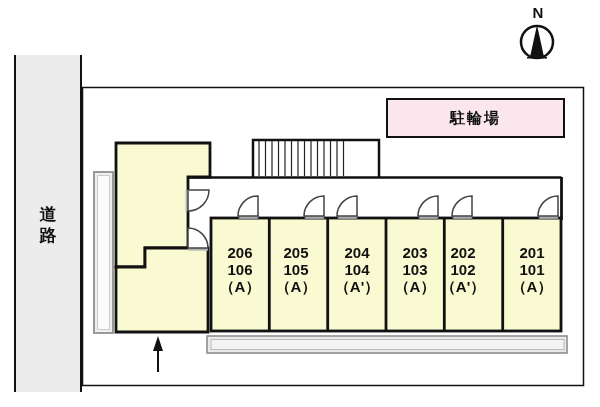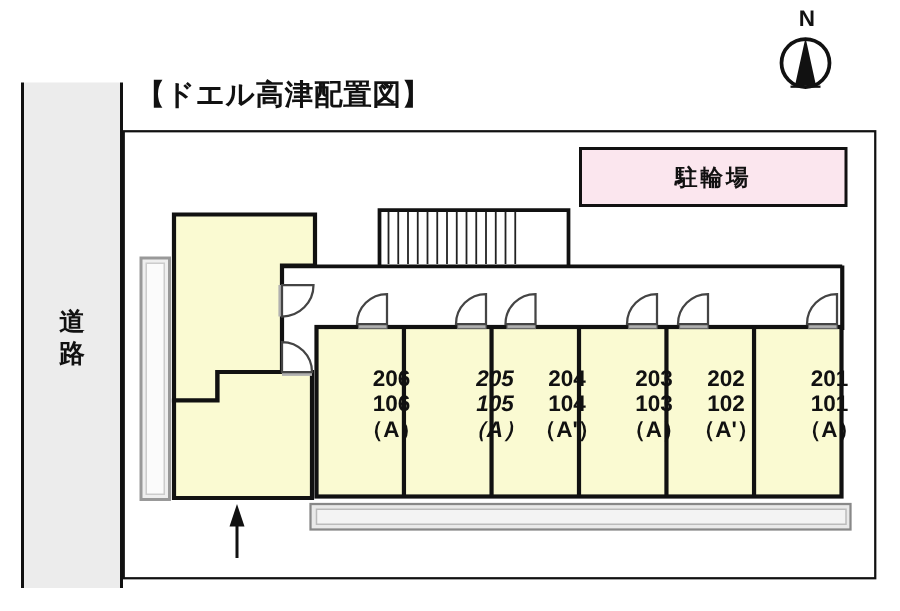--- a/index.html
+++ b/index.html
@@ -8,22 +8,22 @@
     font-family:"Liberation Sans","DejaVu Sans",sans-serif;color:#111;
   }
   #plan-svg{position:absolute;left:0;top:0;z-index:1;}
   .lbl{position:absolute;z-index:2;font-weight:bold;white-space:pre-line;color:#111;}
   #title-label{left:91px;top:50px;font-size:19px;letter-spacing:0.5px;}
   #north-label{left:528px;top:4px;width:20px;font-size:15px;text-align:center;}
   #road-label{left:29px;top:204px;width:38px;font-size:17px;line-height:21px;text-align:center;}
   #bike-label{left:387px;top:99px;width:177px;height:38px;display:flex;align-items:center;justify-content:center;font-size:15px;letter-spacing:2px;}
   #room208-label{left:118px;top:179px;width:88px;font-size:15px;line-height:18px;text-align:center;}
   #room207-label{left:118px;top:278px;width:88px;font-size:15px;line-height:18px;text-align:center;}
-  .unit-label{top:244px;width:58px;font-size:15px;line-height:17px;text-align:center;margin-left:21px;}
-  #unit-0{left:211px;} #unit-1{left:280px;font-style:italic;} #unit-2{left:328px;}
+  .unit-label{top:244px;width:58px;font-size:15px;line-height:17px;text-align:center;}
+  #unit-0{left:211px;} #unit-1{left:267px;} #unit-2{left:328px;}
   #unit-3{left:386px;} #unit-4{left:434px;} #unit-5{left:503px;}
   #note-label{left:110px;top:364px;font-size:13.5px;}
 </style>
 </head>
 <body>
 
 <div id="canvas">
 
   <svg id="plan-svg" width="600" height="407" viewBox="0 0 600 407">
 
@@ -122,21 +122,20 @@
       <polygon points="158,336 153,351 163,351" fill="#111"></polygon>
     </g>
 
     <g>
       <circle cx="537" cy="42" r="16" fill="#fff" stroke="#111" stroke-width="2.5"></circle>
       <polygon points="537,25 530,57 544,57" fill="#111"></polygon>
       <line x1="527" y1="57.8" x2="547" y2="57.8" stroke="#111" stroke-width="1.5"></line>
     </g>
   </svg>
 
-  <div class="lbl" id="title-label">【ドエル高津配置図】</div>
   <div class="lbl" id="north-label">N</div>
   <div class="lbl" id="road-label">道
 路</div>
   <div class="lbl" id="bike-label">駐輪場</div>
   <div class="lbl unit-label" id="unit-0">206
 106
 （A）</div>
   <div class="lbl unit-label" id="unit-1">205
 105
 （A）</div>

